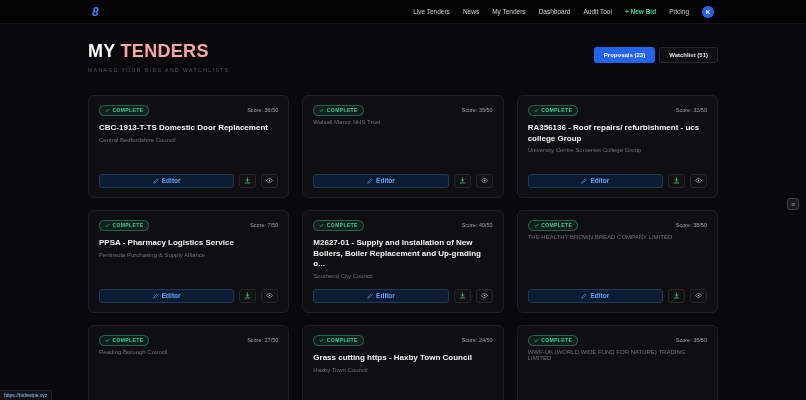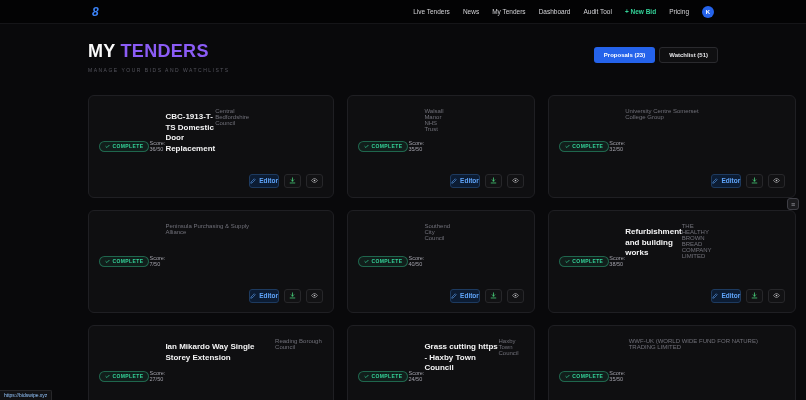--- a/index.html
+++ b/index.html
@@ -21,35 +21,35 @@
   .nav-link.new-bid { color:#34d399; font-weight:700; }
   .avatar {
     width:12px; height:12px; border-radius:50%; background:#2563eb; color:#fff;
     font-size:6px; font-weight:700; display:flex; align-items:center; justify-content:center; cursor:pointer;
   }
 
   
   .main { padding:18px 88px 0; }
   .header-row { display:flex; align-items:flex-start; justify-content:space-between; }
   .page-title { font-size:18px; font-weight:800; letter-spacing:.3px; color:#fafafa; line-height:1.1; }
-  .page-title .accent { color:#8b5cf6;text-align:right; }
+  .page-title .accent { color:#fca5a5;text-align:right; }
   .page-subtitle { font-size:5px; letter-spacing:1.5px; color:#55555e; margin-top:5px; }
   .tabs { display:flex; gap:4px; margin-top:5px; }
   .tab {
     font-size:6px; font-weight:700; padding:4px 9px; border-radius:3px;
     border:1px solid transparent; cursor:pointer; font-family:inherit; white-space:nowrap;
   }
   .tab.active { background:#2563eb; color:#ffffff; }
   .tab.inactive { background:#0f0f11; border-color:#2a2a2e; color:#e4e4e7; }
 
   
   .cards-grid { margin-top:22px; display:grid; grid-template-columns:repeat(3,1fr); gap:12px 13px; }
   .card {
     background:#0f0f11; border:1px solid #1f1f23; border-radius:6px;
-    padding:9px 10px; height:103px; display:flex; flex-direction:row;
+    padding:9px 10px; height:103px; display:flex; flex-direction:column;
   }
   .card-head { display:flex; justify-content:space-between; align-items:center; }
   .badge {
     display:inline-flex; align-items:center; gap:2.5px;
     font-size:5px; font-weight:700; letter-spacing:.4px;
     color:#34d399; background:rgba(52,211,153,.08);
     border:1px solid rgba(52,211,153,.4); padding:1.5px 5px; border-radius:8px;
   }
   .check-icon { width:5px; height:5px; display:block; }
   .score { font-size:5.5px; color:#a1a1aa; }
@@ -185,20 +185,21 @@
   <article class="card">
     <div class="card-head">
       <span class="badge">
         <svg class="check-icon" viewBox="0 0 24 24">
               <path d="M20 6L9 17l-5-5" fill="none" stroke="currentColor" stroke-width="3.5" stroke-linecap="round" stroke-linejoin="round"></path>
             </svg>
         <span>COMPLETE</span>
       </span>
       <span class="score">Score: 32/50</span>
     </div>
+    <h3 class="card-title">RA356136 - Roof repairs/ refurbishment - ucs college Group</h3>
     <p class="card-org">University Centre Somerset College Group</p>
     <div class="card-actions">
       <button class="editor-btn">
         <svg class="pencil-icon" viewBox="0 0 24 24">
               <path d="M17 3l4 4L8 20l-5 1 1-5L17 3z" fill="none" stroke="currentColor" stroke-width="2.2" stroke-linejoin="round"></path>
             </svg>
         <span>Editor</span>
       </button>
       <button class="icon-btn">
         <svg class="download-icon" viewBox="0 0 24 24">
@@ -218,20 +219,21 @@
   <article class="card">
     <div class="card-head">
       <span class="badge">
         <svg class="check-icon" viewBox="0 0 24 24">
               <path d="M20 6L9 17l-5-5" fill="none" stroke="currentColor" stroke-width="3.5" stroke-linecap="round" stroke-linejoin="round"></path>
             </svg>
         <span>COMPLETE</span>
       </span>
       <span class="score">Score: 7/50</span>
     </div>
+    <h3 class="card-title">PPSA - Pharmacy Logistics Service</h3>
     <p class="card-org">Peninsula Purchasing &amp; Supply Alliance</p>
     <div class="card-actions">
       <button class="editor-btn">
         <svg class="pencil-icon" viewBox="0 0 24 24">
               <path d="M17 3l4 4L8 20l-5 1 1-5L17 3z" fill="none" stroke="currentColor" stroke-width="2.2" stroke-linejoin="round"></path>
             </svg>
         <span>Editor</span>
       </button>
       <button class="icon-btn">
         <svg class="download-icon" viewBox="0 0 24 24">
@@ -251,20 +253,21 @@
   <article class="card">
     <div class="card-head">
       <span class="badge">
         <svg class="check-icon" viewBox="0 0 24 24">
               <path d="M20 6L9 17l-5-5" fill="none" stroke="currentColor" stroke-width="3.5" stroke-linecap="round" stroke-linejoin="round"></path>
             </svg>
         <span>COMPLETE</span>
       </span>
       <span class="score">Score: 40/50</span>
     </div>
+    <h3 class="card-title">M2627-01 - Supply and Installation of New Boilers, Boiler Replacement and Up-grading o...</h3>
     <p class="card-org">Southend City Council</p>
     <div class="card-actions">
       <button class="editor-btn">
         <svg class="pencil-icon" viewBox="0 0 24 24">
               <path d="M17 3l4 4L8 20l-5 1 1-5L17 3z" fill="none" stroke="currentColor" stroke-width="2.2" stroke-linejoin="round"></path>
             </svg>
         <span>Editor</span>
       </button>
       <button class="icon-btn">
         <svg class="download-icon" viewBox="0 0 24 24">
@@ -284,21 +287,20 @@
   <article class="card">
     <div class="card-head">
       <span class="badge">
         <svg class="check-icon" viewBox="0 0 24 24">
               <path d="M20 6L9 17l-5-5" fill="none" stroke="currentColor" stroke-width="3.5" stroke-linecap="round" stroke-linejoin="round"></path>
             </svg>
         <span>COMPLETE</span>
       </span>
       <span class="score">Score: 38/50</span>
     </div>
-    <h3 class="card-title">Refurbishment and building works</h3>
     <p class="card-org">THE HEALTHY BROWN BREAD COMPANY LIMITED</p>
     <div class="card-actions">
       <button class="editor-btn">
         <svg class="pencil-icon" viewBox="0 0 24 24">
               <path d="M17 3l4 4L8 20l-5 1 1-5L17 3z" fill="none" stroke="currentColor" stroke-width="2.2" stroke-linejoin="round"></path>
             </svg>
         <span>Editor</span>
       </button>
       <button class="icon-btn">
         <svg class="download-icon" viewBox="0 0 24 24">
@@ -318,21 +320,20 @@
   <article class="card">
     <div class="card-head">
       <span class="badge">
         <svg class="check-icon" viewBox="0 0 24 24">
               <path d="M20 6L9 17l-5-5" fill="none" stroke="currentColor" stroke-width="3.5" stroke-linecap="round" stroke-linejoin="round"></path>
             </svg>
         <span>COMPLETE</span>
       </span>
       <span class="score">Score: 27/50</span>
     </div>
-    <h3 class="card-title">Ian Mikardo Way Single Storey Extension</h3>
     <p class="card-org">Reading Borough Council</p>
 
   </article>
 
   <article class="card">
     <div class="card-head">
       <span class="badge">
         <svg class="check-icon" viewBox="0 0 24 24">
               <path d="M20 6L9 17l-5-5" fill="none" stroke="currentColor" stroke-width="3.5" stroke-linecap="round" stroke-linejoin="round"></path>
             </svg>

